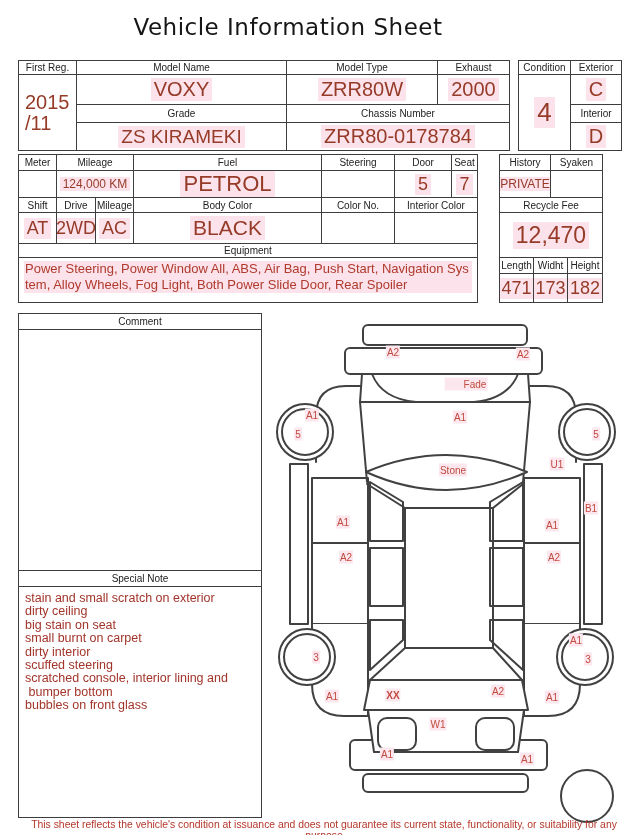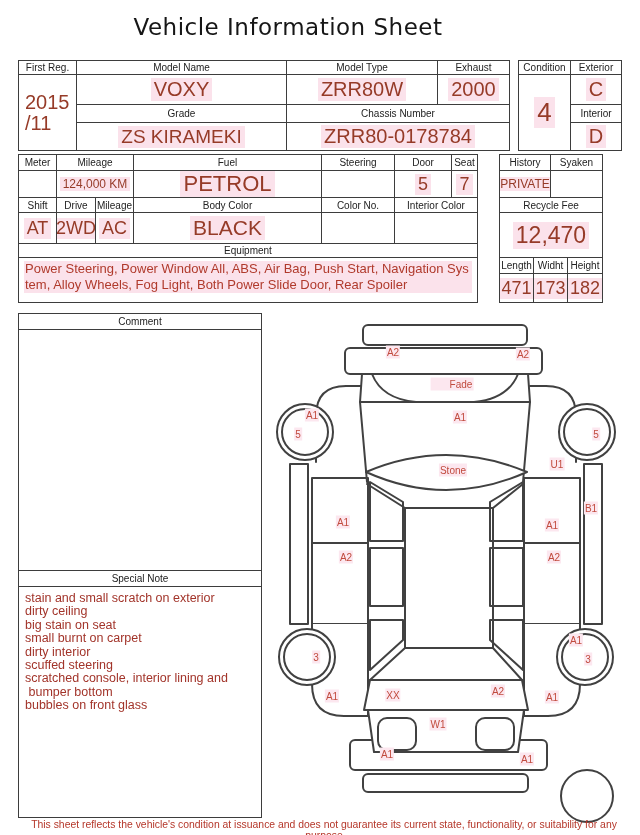--- a/index.html
+++ b/index.html
@@ -261,37 +261,37 @@
         <rect x="100" y="236" width="33" height="58" fill="none"></rect>
         <path d="M100,308 L133,308 L133,328 L100,358 Z" fill="none"></path>
         <path d="M253,170 L220,190 L220,229 L253,229 Z" fill="none"></path>
         <rect x="220" y="236" width="33" height="58" fill="none"></rect>
         <path d="M253,308 L220,308 L220,328 L253,358 Z" fill="none"></path>
       </g>
     </svg>
     <div class="marker-layer">
         <span class="marker" style="left: 123px; top: 40px;">A2</span>
         <span class="marker" style="left: 253px; top: 42px;">A2</span>
-        <span class="marker" style="left: 182px; top: 72px; padding-left: 19px;">Fade</span>
+        <span class="marker" style="left: 196px; top: 72px; padding-left: 19px;">Fade</span>
         <span class="marker" style="left: 190px; top: 105px;">A1</span>
         <span class="marker" style="left: 183px; top: 158px;">Stone</span>
         <span class="marker" style="left: 42px; top: 103px;">A1</span>
         <span class="marker" style="left: 28px; top: 122px;">5</span>
         <span class="marker" style="left: 326px; top: 122px;">5</span>
         <span class="marker" style="left: 287px; top: 152px;">U1</span>
         <span class="marker" style="left: 321px; top: 196px;">B1</span>
         <span class="marker" style="left: 73px; top: 210px;">A1</span>
         <span class="marker" style="left: 282px; top: 213px;">A1</span>
         <span class="marker" style="left: 76px; top: 245px;">A2</span>
         <span class="marker" style="left: 284px; top: 245px;">A2</span>
         <span class="marker" style="left: 46px; top: 345px;">3</span>
         <span class="marker" style="left: 306px; top: 328px;">A1</span>
         <span class="marker" style="left: 318px; top: 347px;">3</span>
         <span class="marker" style="left: 62px; top: 384px;">A1</span>
-        <span class="marker" style="left: 123px; top: 383px;">XX</span>
+        <span class="marker" style="left: 123px; top: 383px; font-weight: bold;">XX</span>
         <span class="marker" style="left: 228px; top: 379px;">A2</span>
         <span class="marker" style="left: 282px; top: 385px;">A1</span>
         <span class="marker" style="left: 168px; top: 412px;">W1</span>
         <span class="marker" style="left: 117px; top: 442px;">A1</span>
         <span class="marker" style="left: 257px; top: 447px;">A1</span>
       </div>
   </div>
 
   <div class="footer">This sheet reflects the vehicle's condition at issuance and does not guarantee its current state, functionality, or suitability for any purpose</div>
 

